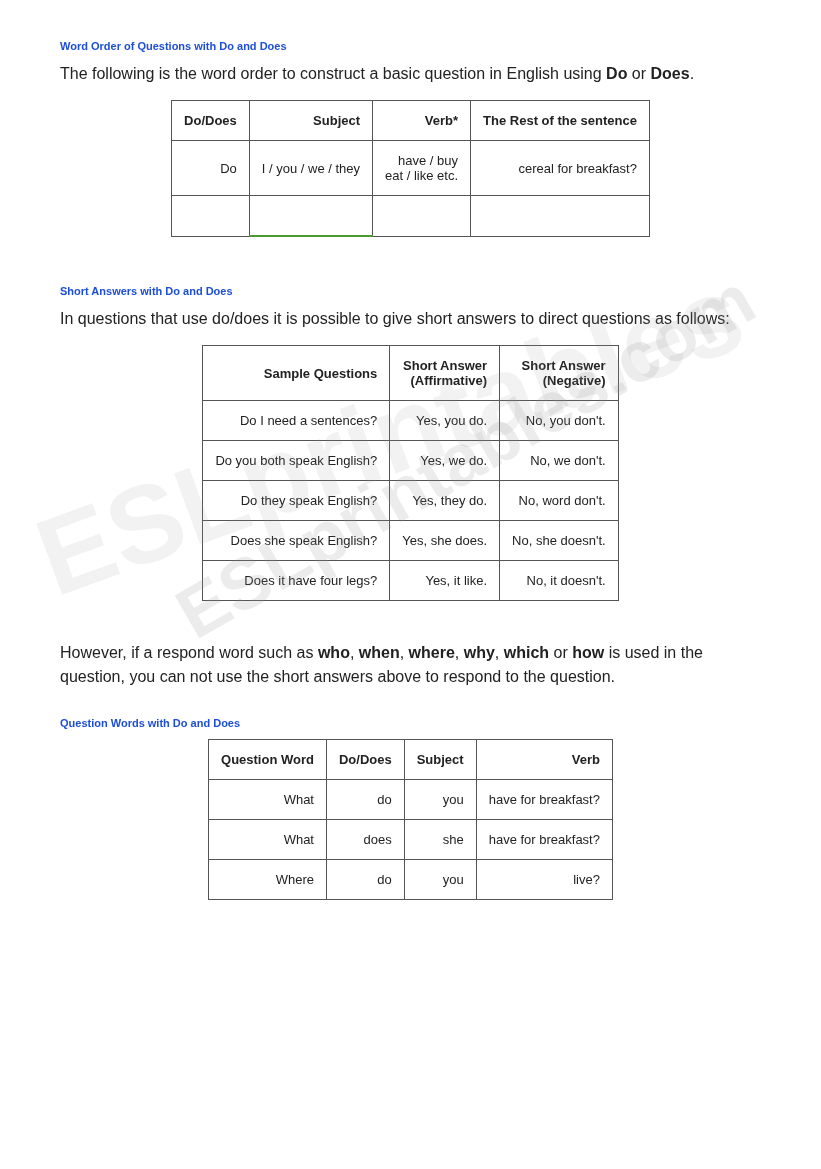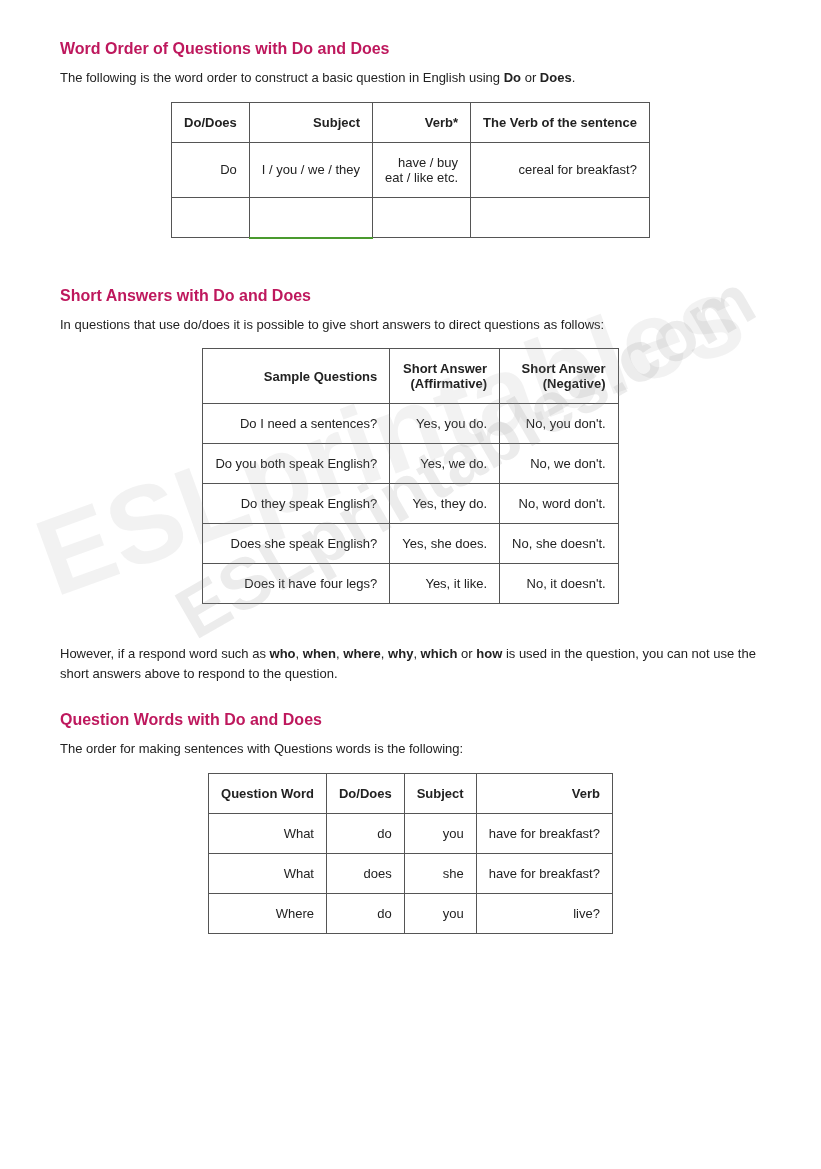--- a/index.html
+++ b/index.html
@@ -8,31 +8,31 @@
       font-family: Arial, sans-serif;
       font-size: 13px;
       color: #222;
       padding: 40px 60px;
       width: 821px;
       min-height: 1169px;
       position: relative;
     }
 
     h2 {
-      color: #be185d;
-      font-size: 16px;
+      color: #1d4ed8;
+      font-size: 11px;
       font-weight: bold;
       margin-bottom: 10px;
       font-family: Arial, sans-serif;
     }
 
     p {
       margin-bottom: 14px;
       line-height: 1.5;
-      font-size: 13px;
+      font-size: 16px;
     }
 
     .section {
       margin-bottom: 28px;
     }
 
     table {
       border-collapse: collapse;
       margin: 0 auto 20px auto;
     }
@@ -99,21 +99,21 @@
     <b>Does</b><span>.</span>
   </p>
 
   <div class="table-wrapper">
     <table>
       <thead>
         <tr>
           <th>Do/Does</th>
           <th>Subject</th>
           <th>Verb*</th>
-          <th>The Verb of the sentence</th>
+          <th>The Rest of the sentence</th>
         </tr>
       </thead>
       <tbody>
         <tr>
           <td>Do</td>
           <td>I / you / we / they</td>
           <td>have / buy<br>eat / like etc.</td>
           <td>cereal for breakfast?</td>
         </tr>
         <tr>
@@ -177,21 +177,20 @@
     <b>where</b><span>, </span>
     <b>why</b><span>, </span>
     <b>which</b><span> or </span>
     <b>how</b>
     <span> is used in the question, you can not use the short answers above to respond to the question.</span>
   </p>
 </div>
 
 <div class="section">
   <h2>Question Words with Do and Does</h2>
-  <p>The order for making sentences with Questions words is the following:</p>
 
   <div class="table-wrapper">
     <table>
       <thead>
         <tr>
           <th>Question Word</th>
           <th>Do/Does</th>
           <th>Subject</th>
           <th>Verb</th>
         </tr>

